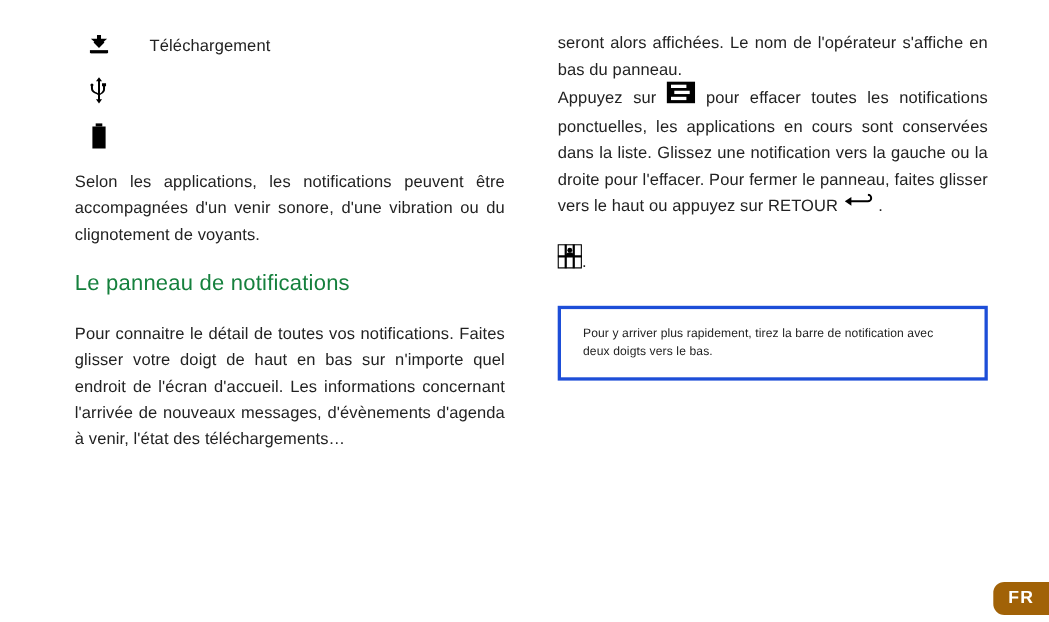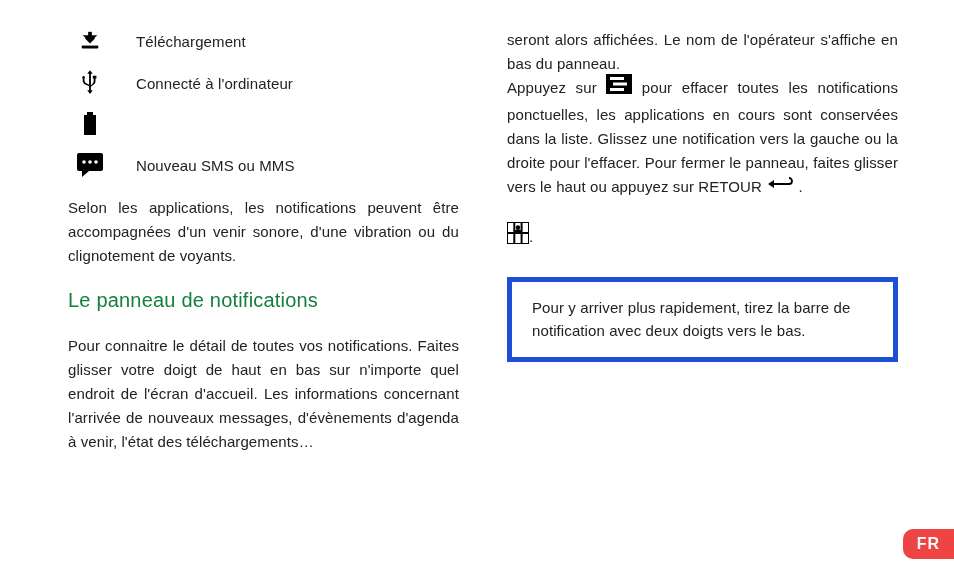--- a/index.html
+++ b/index.html
@@ -45,31 +45,31 @@
     margin: 8px 0 18px 0;
     letter-spacing: 0.2px;
   }
   .inline-icon {
     display: inline-block;
     vertical-align: middle;
     position: relative;
     top: -2px;
   }
   .tip-box {
-    border: 5px solid #1d4ed8;
+    border: 3px solid #1d4ed8;
     padding: 14px 20px;
     margin-top: 24px;
-    font-size: 15px;
+    font-size: 11px;
     line-height: 1.55;
   }
   .lang-badge {
     position: absolute;
     right: 0;
     bottom: 6px;
-    background: #ef4444;
+    background: #a16207;
     color: #fff;
     font-weight: 700;
     font-size: 16px;
     padding: 6px 14px;
     border-top-left-radius: 10px;
     border-bottom-left-radius: 10px;
     letter-spacing: 1px;
   }
 </style>
 </head>
@@ -92,44 +92,31 @@
         </div>
         <div class="label-cell">Téléchargement</div>
       </div>
 
       <div class="icon-row">
         <div class="icon-cell">
           <svg width="22" height="26" viewBox="0 0 24 28">
               <path fill="#000" d="M12 0l3 4h-2v12c0 1 3-2 3-4v-3h-1v-3h4v3h-1v3c0 4-5 5-5 6v4h2l-3 4-3-4h2v-6c0-1-5-1-5-5v-2a1.5 1.5 0 1 0-2 0v2c0 6 7 5 7 7V4H9z"></path>
             </svg>
         </div>
-        <div class="label-cell">Connecté à l'ordinateur</div>
       </div>
 
       <div class="icon-row">
         <div class="icon-cell">
           <svg width="16" height="24" viewBox="0 0 16 24">
               <rect x="5" y="0" width="6" height="3" fill="#000"></rect>
               <rect x="2" y="3" width="12" height="20" fill="#000"></rect>
             </svg>
         </div>
       </div>
 
-      <div class="icon-row">
-        <div class="icon-cell">
-          <svg width="26" height="24" viewBox="0 0 26 24">
-              <rect x="0" y="0" width="26" height="18" rx="2" fill="#000"></rect>
-              <path fill="#000" d="M5 18l0 6 7-6z"></path>
-              <circle cx="7" cy="9" r="1.8" fill="#fff"></circle>
-              <circle cx="13" cy="9" r="1.8" fill="#fff"></circle>
-              <circle cx="19" cy="9" r="1.8" fill="#fff"></circle>
-            </svg>
-        </div>
-        <div class="label-cell">Nouveau SMS ou MMS</div>
-      </div>
 
 
     </div>
 
     <p class="para">Selon les applications, les notifications peuvent être accompagnées d'un venir sonore, d'une vibration ou du clignotement de voyants.</p>
 
     <h2 class="section-title">Le panneau de notifications</h2>
 
     <p class="para-tight">Pour connaitre le détail de toutes vos notifications. Faites glisser votre doigt de haut en bas sur n'importe quel endroit de l'écran d'accueil. Les informations concernant l'arrivée de nouveaux messages, d'évènements d'agenda à venir, l'état des téléchargements…</p>
 

